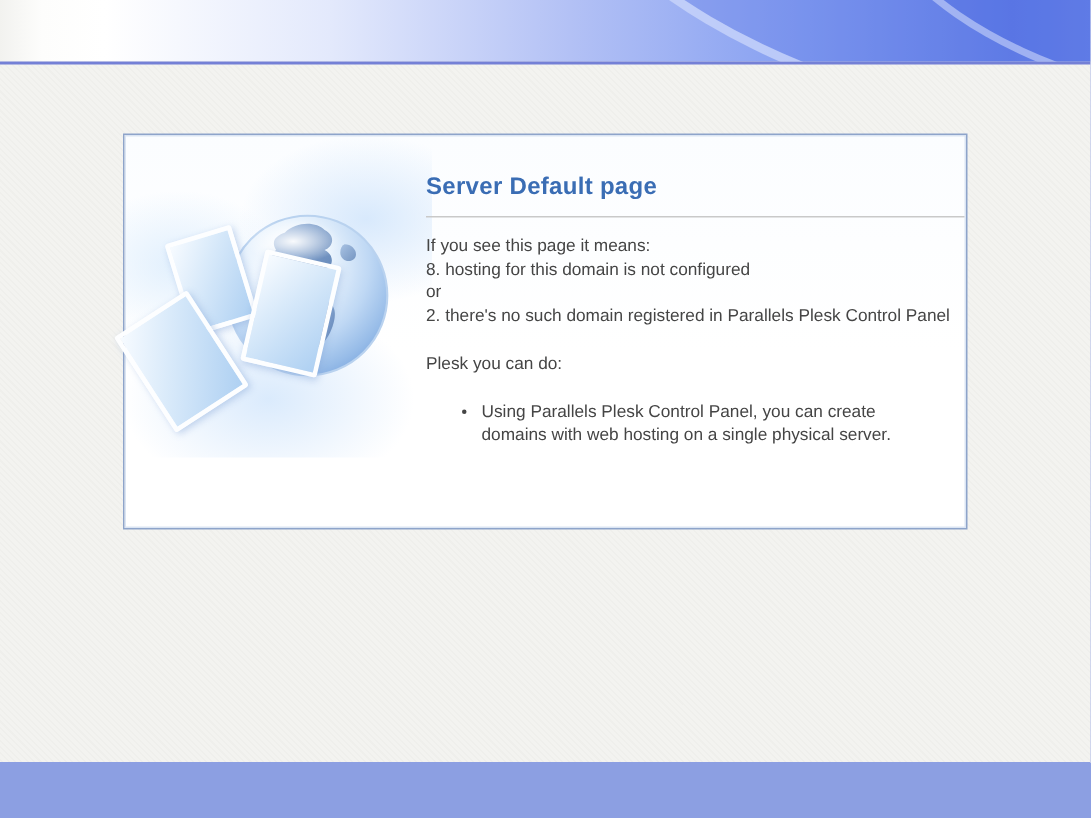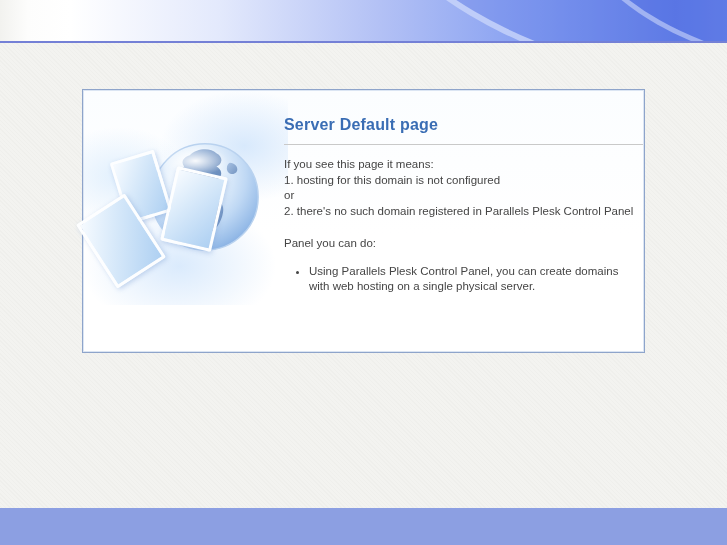--- a/index.html
+++ b/index.html
@@ -49,21 +49,21 @@
   .paper3{left:8px;top:112px;width:52px;height:70px;transform:rotate(-33deg);z-index:4;}
 
   
   .content{position:absolute;left:201px;top:0;right:0;bottom:0;padding:26px 1px 0 0;}
   .content h1{font-size:16px;font-weight:bold;color:#3a6db4;margin:0 0 10px;letter-spacing:.2px;}
   .content hr{border:0;border-top:1px solid #c9c9c9;margin:0 0 12px;}
   .content p,.content ul{font-size:11.5px;line-height:15.5px;color:#454545;margin:0;}
   .diagnosis{font-weight:normal;color:#4c4c4c;}
   .actions-heading{margin-top:17px !important;}
   .content ul{margin-top:12px;padding-left:21px;}
-  .content li{margin:4px;}
+  .content li{margin:16px;}
   .contact{margin-top:15px !important;}
   .contact a{color:#3f6fc0;text-decoration:underline;cursor:pointer;}
 
   
   .footer{position:absolute;left:0;bottom:0;width:727px;height:37px;background:#8c9fe2;}
 </style>
 </head>
 <body>
 
 <div class="header">
@@ -102,24 +102,24 @@
     <div class="paper paper1"></div>
     <div class="paper paper2"></div>
     <div class="paper paper3"></div>
   </div>
 
   <div class="content">
     <h1>Server Default page</h1>
     <hr>
     <p class="diagnosis">
       <span>If you see this page it means:</span><br>
-      <span>1. hosting for this domain is not configured</span><br>
+      <span>8. hosting for this domain is not configured</span><br>
       <span>or</span><br>
       <span>2. there's no such domain registered in Parallels Plesk Control Panel</span>
     </p>
-    <p class="actions-heading">Panel you can do:</p>
+    <p class="actions-heading">Plesk you can do:</p>
     <ul>
       <li>Using Parallels Plesk Control Panel, you can create domains with web hosting on a single physical server.</li>
     </ul>
   </div>
 </div>
 
 <div class="footer"></div>
 
 </body></html>

